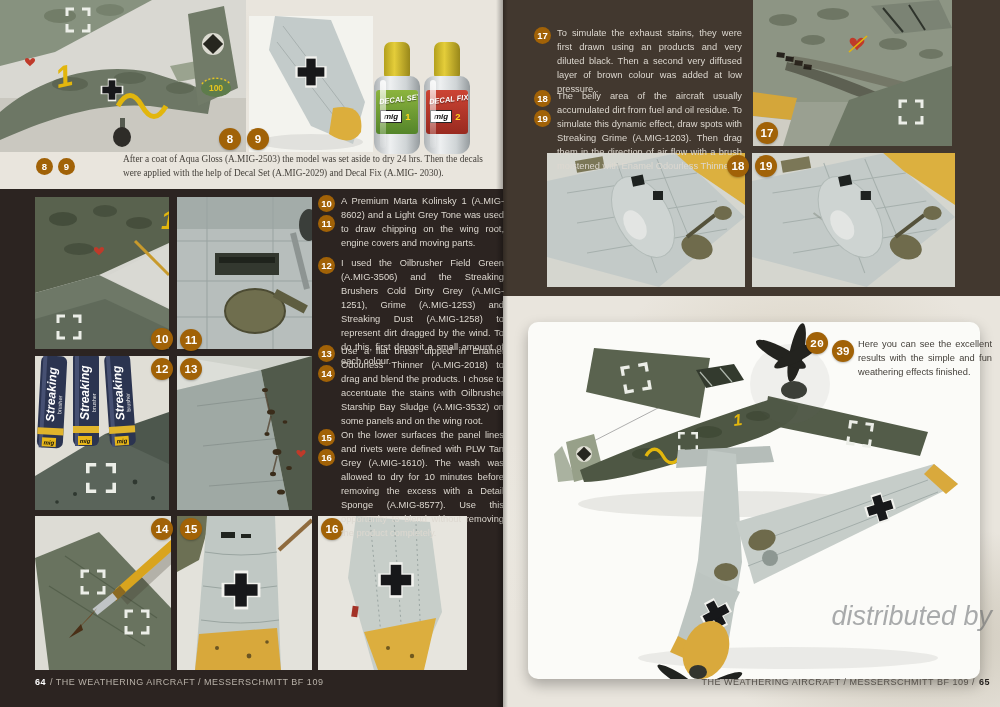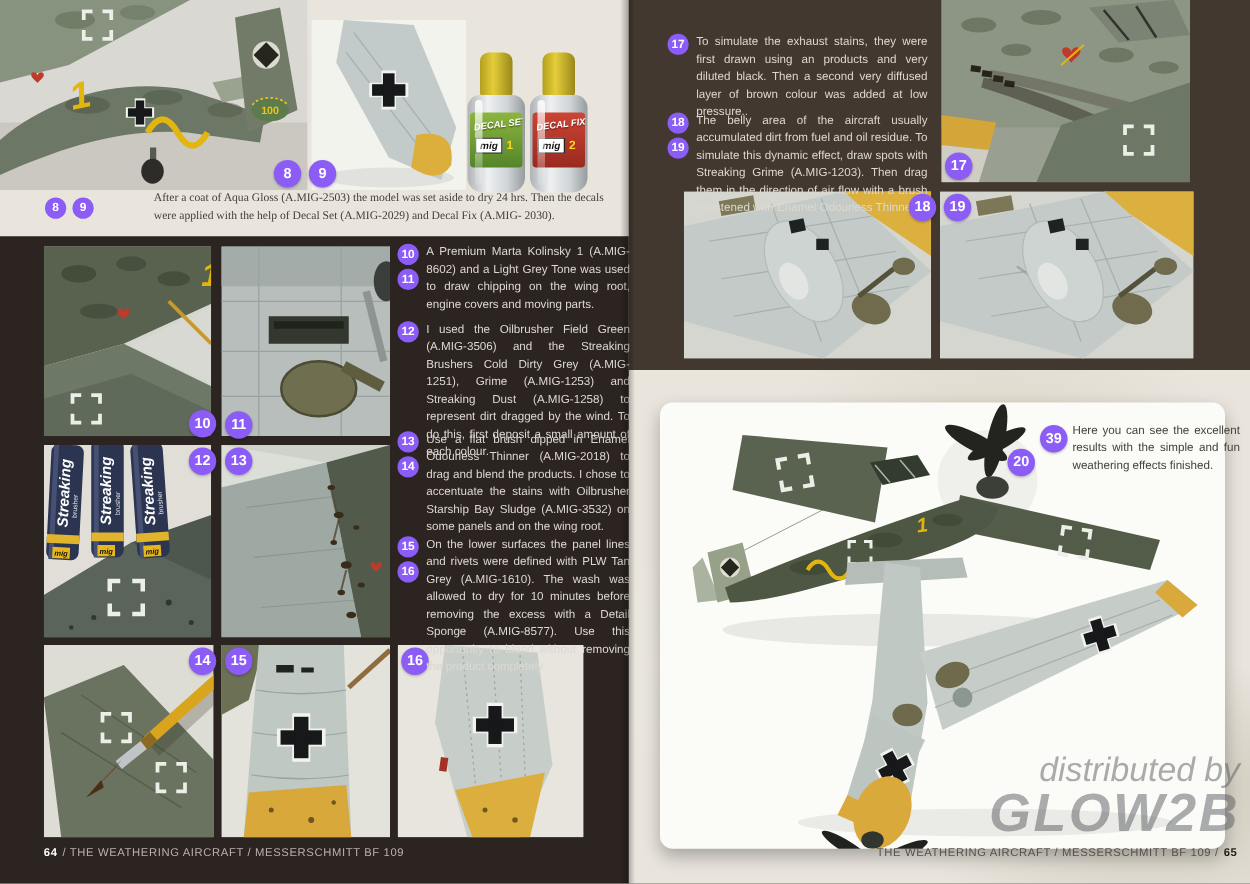--- a/index.html
+++ b/index.html
@@ -18,21 +18,21 @@
       radial-gradient(200px 110px at 30% 95%, rgba(188,180,160,.35), transparent 70%);
   }
   .panel{position:absolute;z-index:1;}
   .panel.dark-left{left:0;top:189px;width:503px;height:518px;background:#2c2421;}
   .panel.dark-right{left:503px;top:0;width:497px;height:296px;background:#42382f;}
   .spine{position:absolute;left:496px;top:0;width:12px;height:707px;z-index:4;pointer-events:none;
     background:linear-gradient(90deg,rgba(0,0,0,0),rgba(0,0,0,.28) 55%,rgba(0,0,0,0));}
   .photo{position:absolute;z-index:2;overflow:hidden;}
   .photo svg{display:block;}
   .badge{
-    position:absolute;z-index:3;background:#8b5cf6;color:#fff;border-radius:50%;
+    position:absolute;z-index:3;background:#a16207;color:#fff;border-radius:50%;
     display:flex;align-items:center;justify-content:center;font-weight:bold;
     box-shadow:0 1px 2px rgba(0,0,0,.25);
   }
   .badge.lg{width:22px;height:22px;font-size:11.5px;}
   .badge.sm{position:static;width:17px;height:17px;font-size:9.5px;flex:0 0 auto;box-shadow:none;}
   .step{position:absolute;z-index:3;display:flex;gap:6px;}
   .step .step-badges{display:flex;flex-direction:column;gap:3px;width:17px;flex:0 0 auto;}
   .step .step-badges.row{flex-direction:row;width:auto;gap:5px;align-items:center;}
   .step-text{margin:0;font-size:9.3px;line-height:1.5;text-align:justify;color:#ddd8d0;}
   .step.on-light .step-text{color:#45413b;}
@@ -507,30 +507,29 @@
         <g>
           <ellipse cx="178" cy="328" rx="30" ry="22" fill="#d9a93c" transform="rotate(-68 178 328)"></ellipse>
           <ellipse cx="170" cy="350" rx="9" ry="7" fill="#33352f"></ellipse>
           <ellipse cx="150" cy="356" rx="24" ry="5" fill="#20221f" transform="rotate(32 150 356)"></ellipse>
           <ellipse cx="194" cy="360" rx="22" ry="5" fill="#20221f" transform="rotate(-24 194 360)"></ellipse>
         </g>
       </g>
     </svg>
   </div>
 
-  <div class="badge lg" style="left:806px;top:359px;">20</div>
+  <div class="badge lg" style="left:806px;top:332px;font-family:Liberation Mono, monospace;">20</div>
   <div class="badge lg" style="left:832px;top:340px;">39</div>
 
   <div class="step on-light" style="left:858px;top:338px;width:134px;">
     <p class="step-text">Here you can see the excellent results with the simple and fun weathering effects finished.</p>
   </div>
 
   <div class="watermark">
     <div class="wm1">distributed by</div>
-    <div class="wm2">GLOW2B</div>
   </div>
 
   <div class="footer footer-right">
     <span>THE WEATHERING AIRCRAFT  /  MESSERSCHMITT BF 109  /</span><b>65</b>
   </div>
 
   <div class="spine"></div>
 </div>
 
 </body></html>

